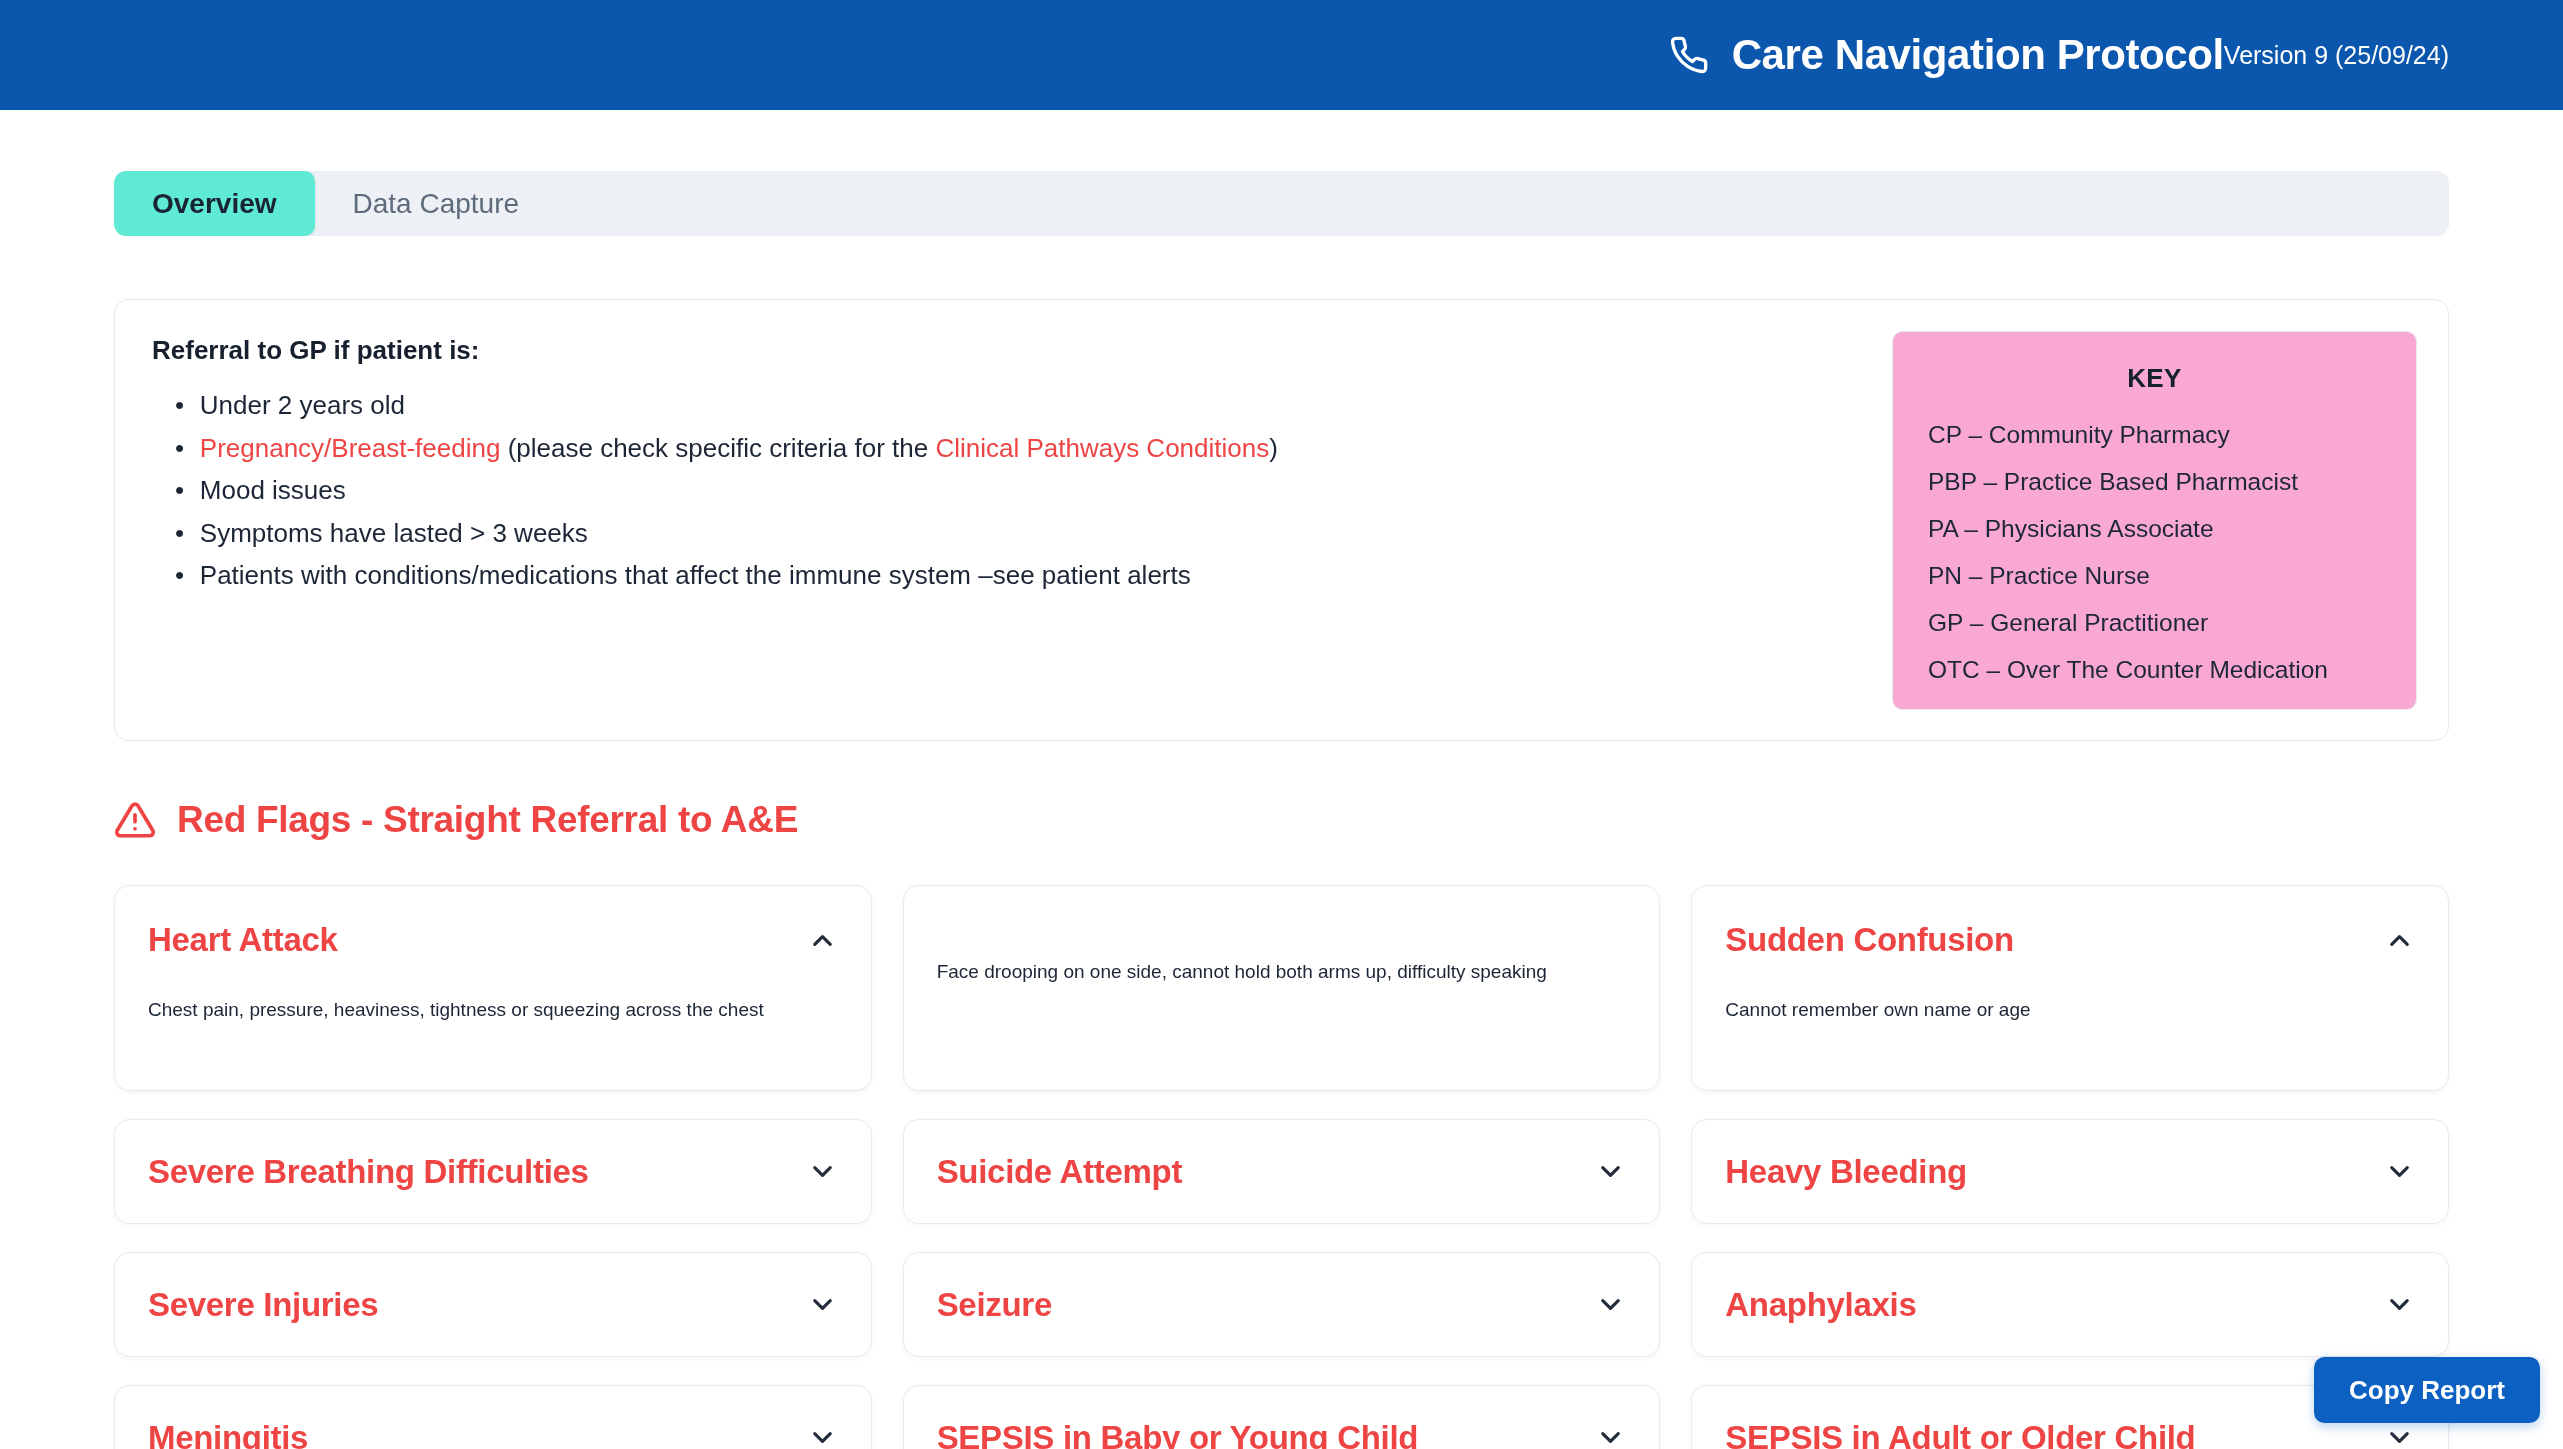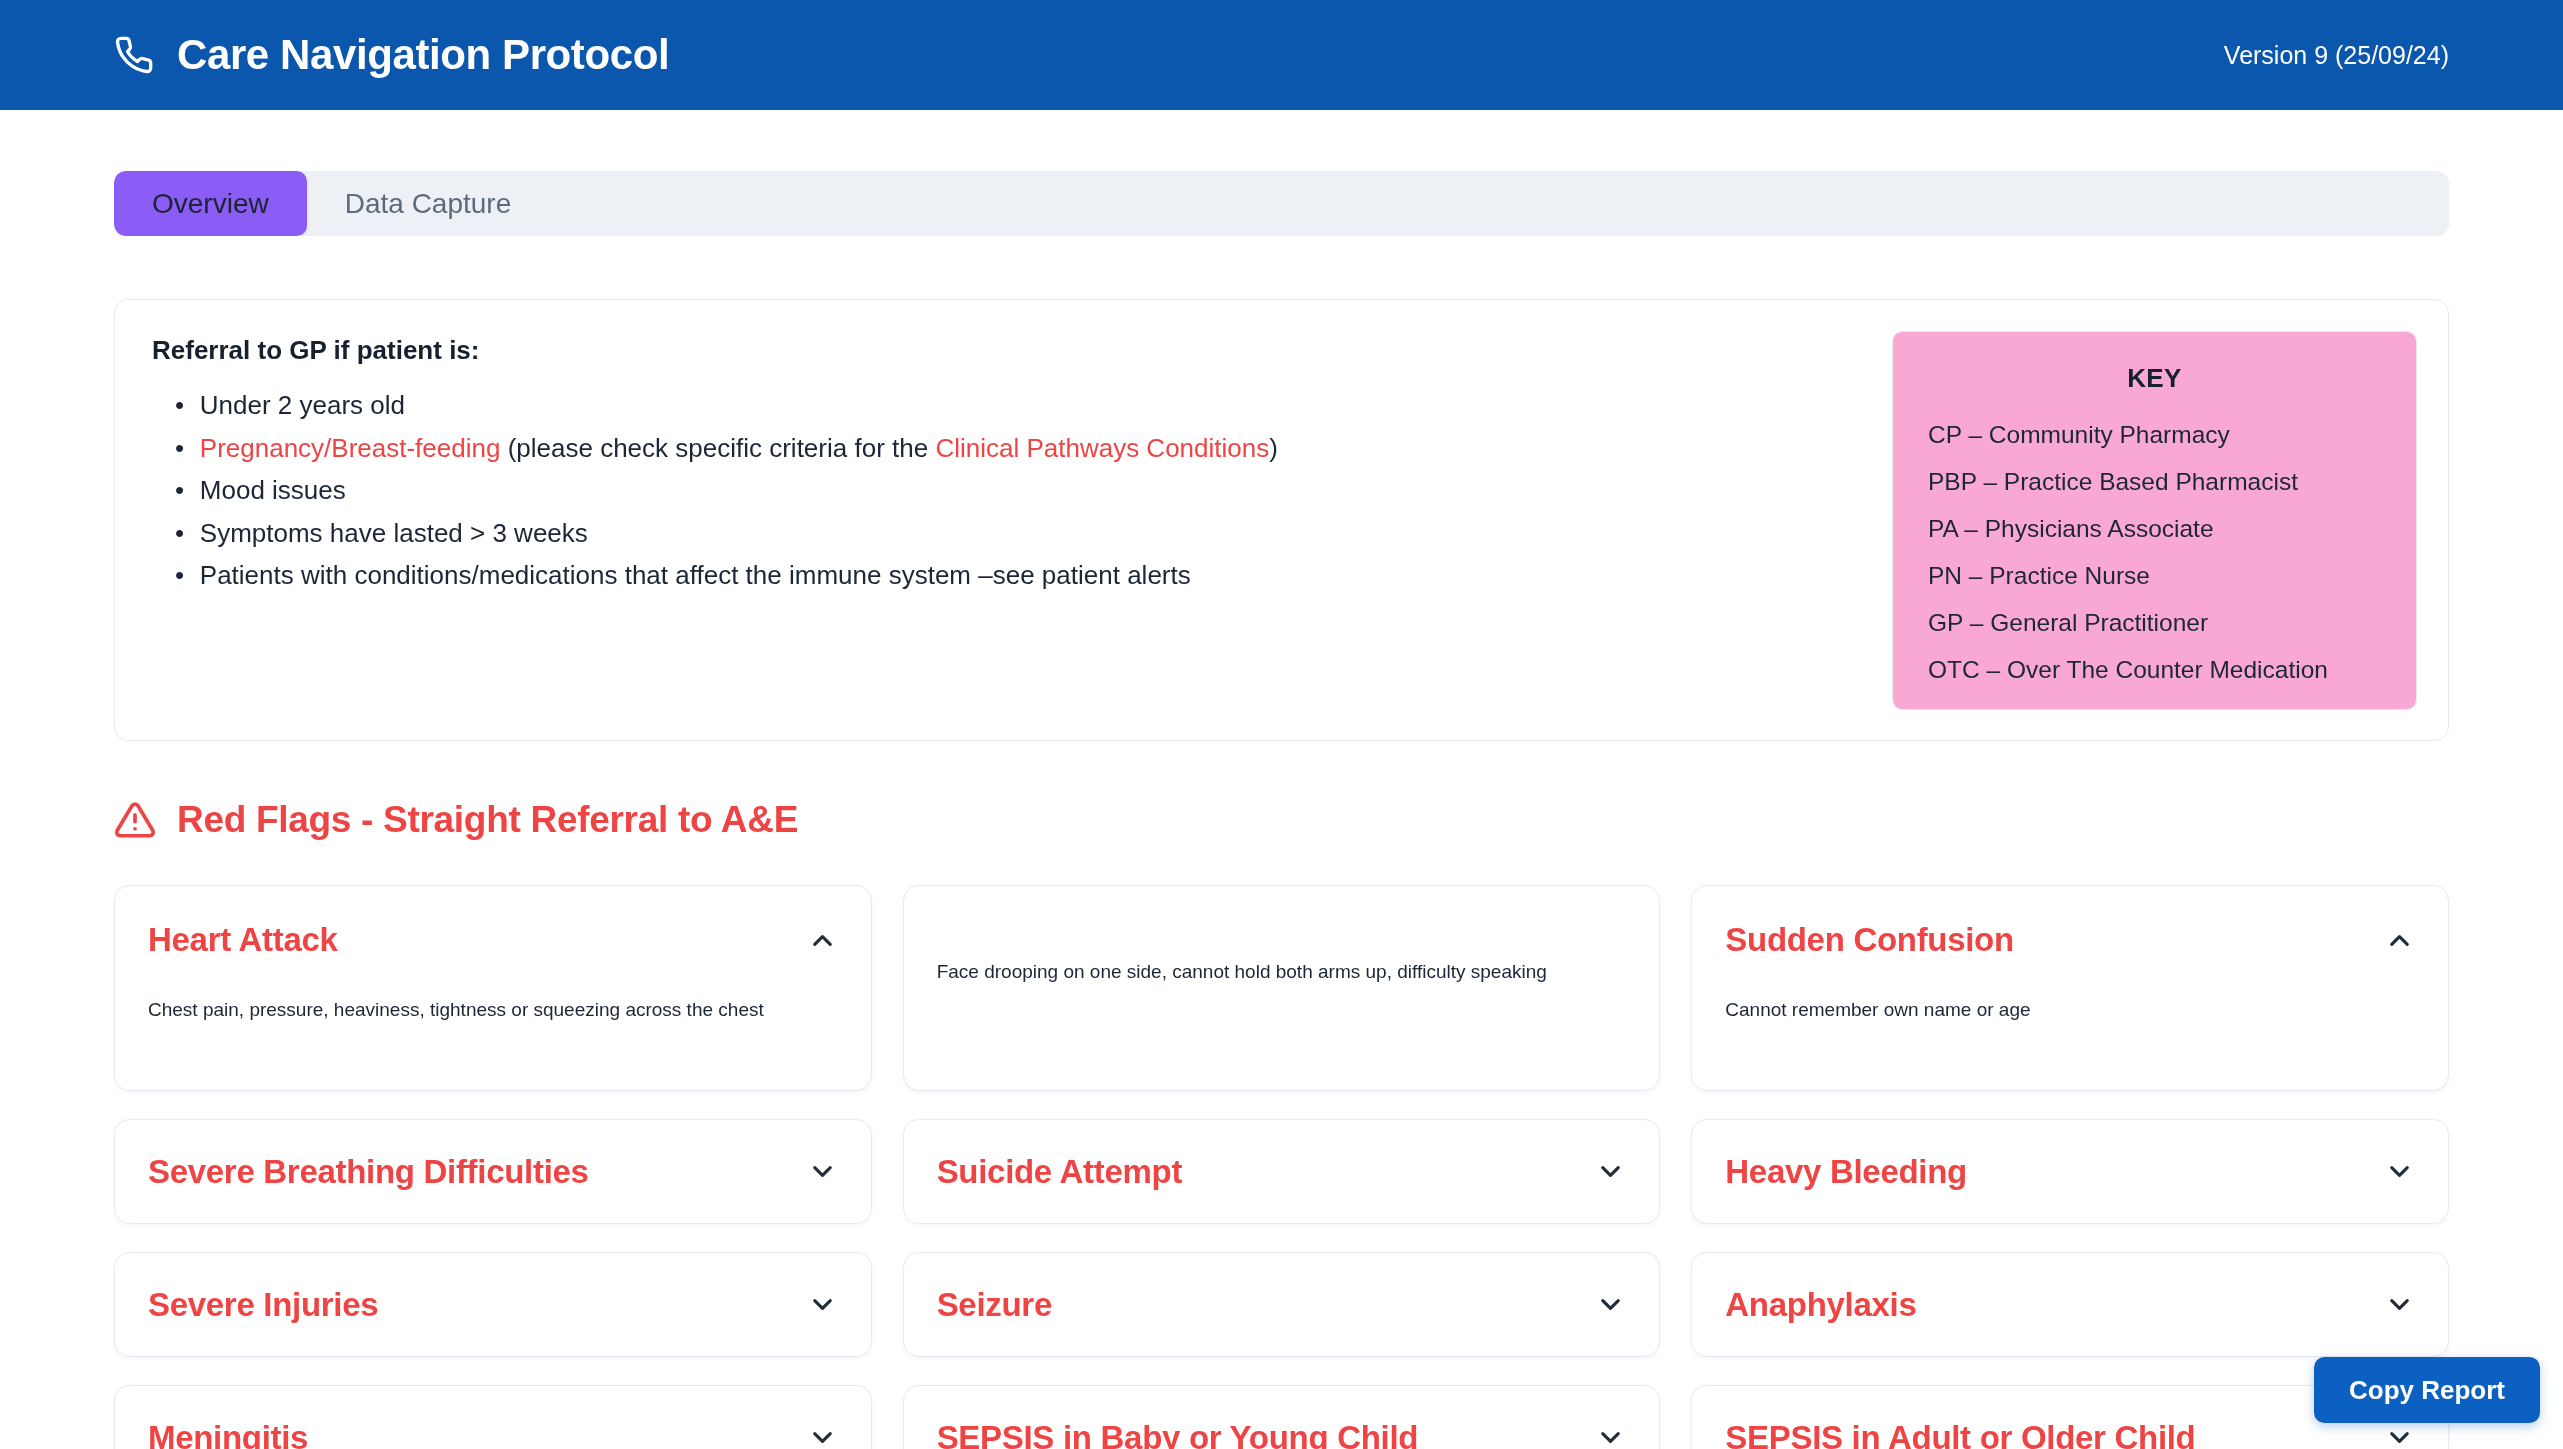--- a/index.html
+++ b/index.html
@@ -1,32 +1,32 @@
 <!DOCTYPE html>
 <html style="font-size:14px"><head>
 <meta charset="utf-8">
 <style>
   html,body{margin:0;padding:0;background:#ffffff;}
   body{font-family:"Liberation Sans", sans-serif; -webkit-font-smoothing:antialiased;}
   .page{position:relative;width:2563px;height:1449px;overflow:hidden;background:#ffffff;}
 
   
-  .app-header{height:110px;background:#0b57ad;display:flex;align-items:center;justify-content:space-between;padding:0 114px;box-sizing:border-box;}
+  .app-header{height:110px;background:#0b57ad;display:flex;align-items:center;justify-content:flex-end;padding:0 114px;box-sizing:border-box;}
   .h-left{display:flex;align-items:center;gap:23px;}
   .h-left svg{width:40px;height:40px;stroke:#ffffff;fill:none;stroke-width:2;stroke-linecap:round;stroke-linejoin:round;}
   .app-title{color:#ffffff;font-size:42px;font-weight:700;letter-spacing:-0.4px;margin:0;}
   .version{color:#ffffff;font-size:25px;font-weight:400;}
 
   
   main{display:block;padding:0 114px;box-sizing:border-box;}
 
   
   .tabbar{margin-top:61px;height:65px;background:#edf0f4;border-radius:12.2px;display:flex;align-items:stretch;overflow:hidden;}
   .tab{display:flex;align-items:center;padding:0 38px;font-size:28px;color:#5e6b7d;cursor:pointer;border-radius:10.5px;}
-  .tab.active{background:#8b5cf6;color:#1b2433;font-weight:400;box-shadow:0 0.9px 3.5px rgba(16,24,40,0.10);}
+  .tab.active{background:#5eead4;color:#1b2433;font-weight:700;box-shadow:0 0.9px 3.5px rgba(16,24,40,0.10);}
 
   
   .referral-card{position:relative;margin-top:63px;height:442px;border:1.7px solid #e7eaf0;border-radius:14px;background:#ffffff;box-sizing:border-box;padding:35px 37px;}
   .referral-heading{font-size:26px;font-weight:700;color:#16202e;margin:0 0 26px 0;}
   .referral-list{list-style:none;margin:0;padding:0 0 0 23px;max-width:1530px;}
   .referral-list li{font-size:26px;line-height:26px;color:#1d2636;margin-bottom:16.6px;}
   .referral-list li::before{content:"•";color:#1d2636;margin-right:15.7px;font-size:26px;}
   .red-text{color:#ee4444;}
   .red-link{color:#ee4444;text-decoration:none;cursor:pointer;}
 

